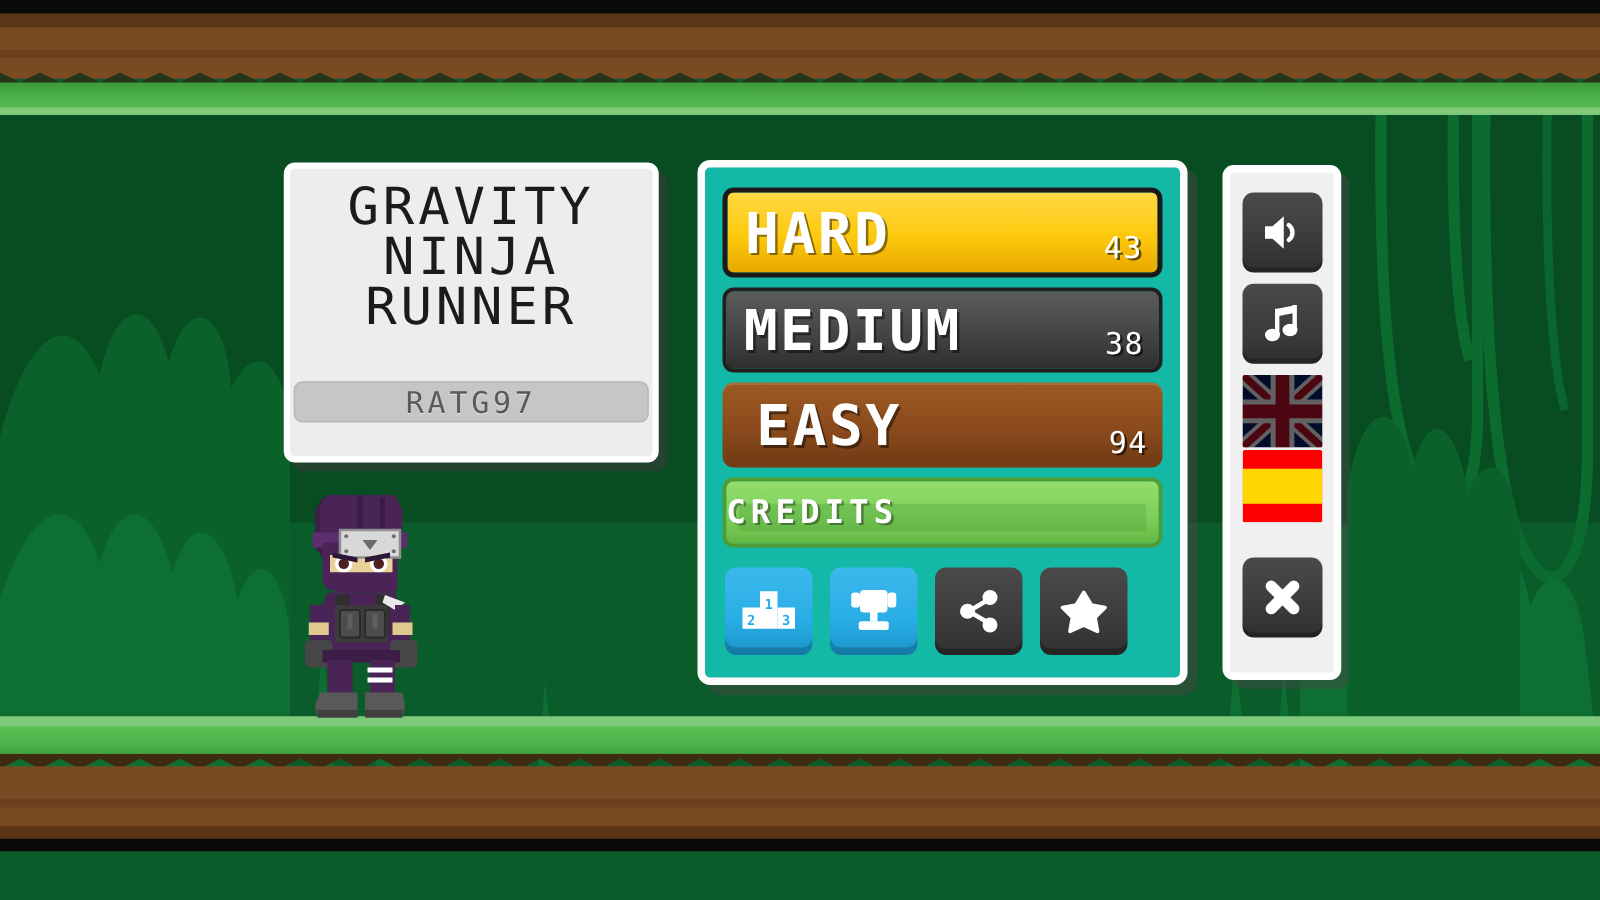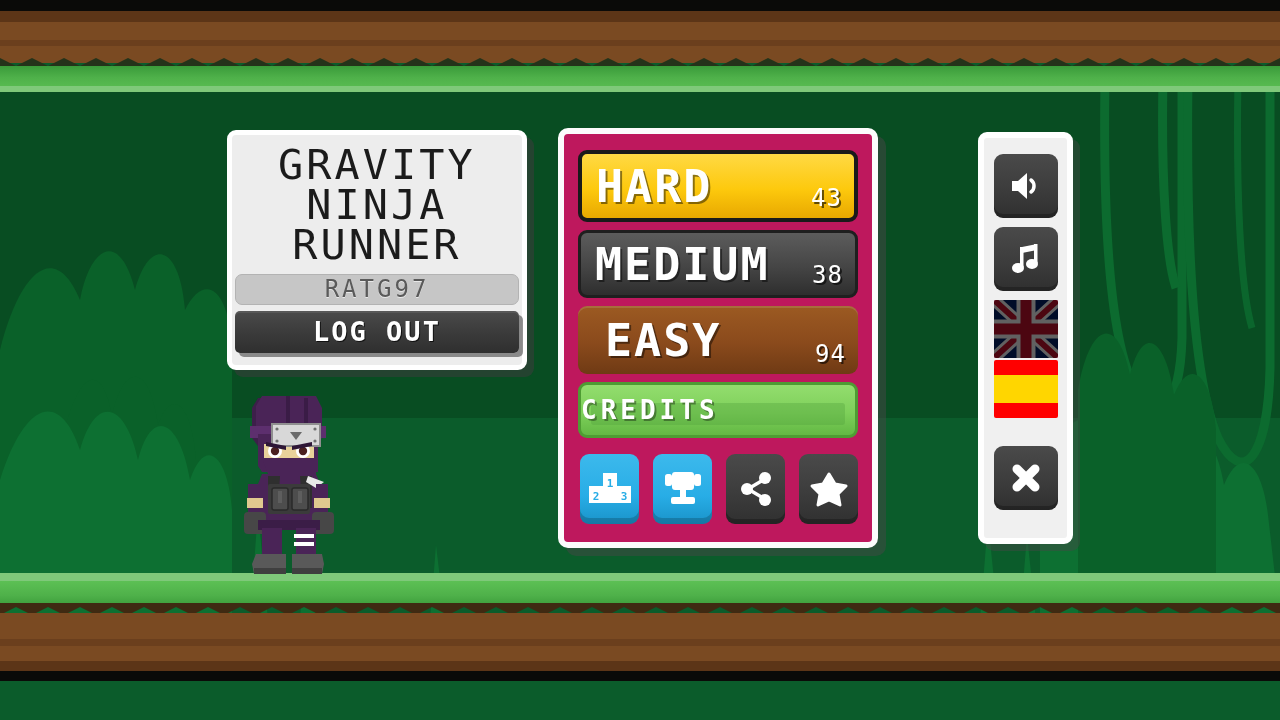--- a/index.html
+++ b/index.html
@@ -69,21 +69,21 @@
   #character { position:absolute; left:228px; top:388px; width:118px; height:192px; }
 
   
   #title-panel {
     position:absolute; left:227px; top:130px; width:300px; height:240px;
     background:#ededed;
     border:5px solid #ffffff;
     border-radius:9px;
     box-shadow: 7px 7px 0 rgba(60,60,60,.55);
     padding:10px 12px 12px 12px;
-    display:flex; flex-direction:column; align-items:center;
+    display:flex; flex-direction:column; align-items:center;gap:31px;
   }
   .game-title {
     color:#1b1b1b;
     font-size:41px;
     line-height:40px;
     letter-spacing:3px;
     font-weight:400;
     text-align:center;
     font-family:"DejaVu Sans Mono", monospace;
     transform:scaleX(1.02);
@@ -110,22 +110,22 @@
     box-shadow: 4px 4px 0 rgba(40,40,40,.5), inset 0 2px 0 rgba(255,255,255,.08);
     color:#fff;
     font-size:27px; letter-spacing:2px; font-weight:bold;
     display:flex; align-items:center; justify-content:center;
     cursor:pointer;
     text-shadow:1px 1px 0 #111;
   }
 
   
   #menu-panel {
-    position:absolute; left:558px; top:128px; width:320px; height:420px;
-    background:#be185d;
+    position:absolute; left:558px; top:128px; width:392px; height:420px;
+    background:#14b8a6;
     border:6px solid #fcfcfc;
     border-radius:10px;
     box-shadow: 8px 8px 0 rgba(70,70,70,.5);
     padding:16px 14px 12px 14px;
     display:flex; flex-direction:column;
   }
   .diff-button {
     position:relative;
     height:68px;
     border-radius:9px;
@@ -387,21 +387,20 @@
     <path d="M64,180 L94,180 L94,186 L64,186 Z" fill="#3f3f3f"></path>
   </svg>
 
   <div id="title-panel">
     <div class="game-title">
       <span>GRAVITY</span>
       <span>NINJA</span>
       <span>RUNNER</span>
     </div>
     <div id="username-pill">RATG97</div>
-    <div id="logout-button">LOG OUT</div>
   </div>
 
   <div id="menu-panel">
 
     <div class="diff-button" id="btn-hard">
       <span class="diff-label">HARD</span>
       <span class="diff-score">43</span>
     </div>
 
     <div class="diff-button" id="btn-medium">

